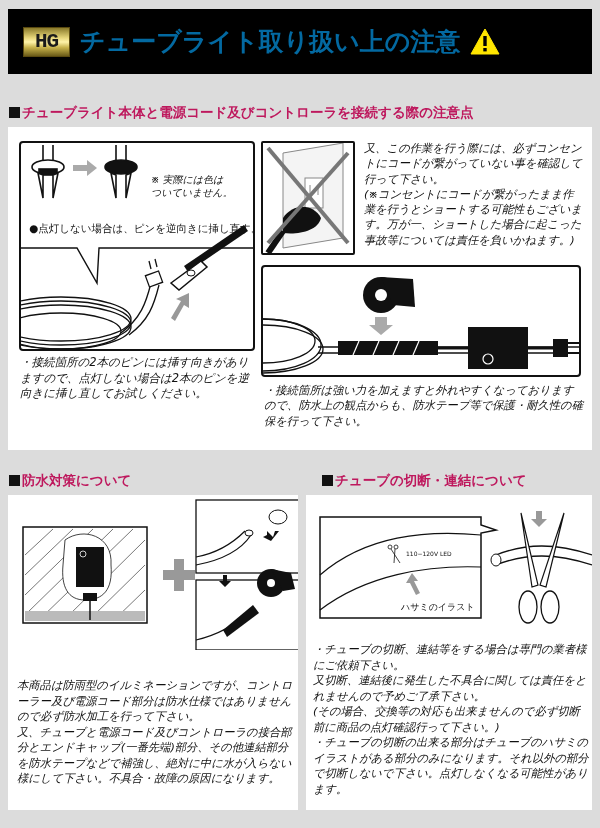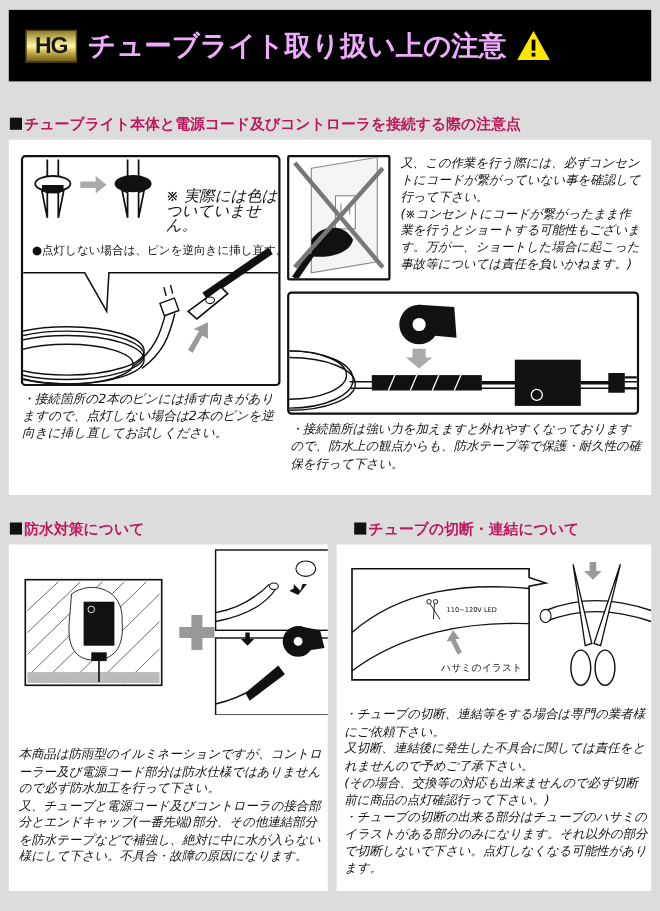--- a/index.html
+++ b/index.html
@@ -7,40 +7,40 @@
   body { font-family: "DejaVu Sans", "Liberation Sans", sans-serif; color: #111; position: relative; }
 
   .header {
     position: absolute; left: 8px; top: 9px; width: 584px; height: 65px;
     background: #000; display: flex; align-items: center;
   }
   .hg-logo {
     margin-left: 15px; width: 47px; height: 30px;
     background: linear-gradient(180deg, #8a7a2a 0%, #e6d67a 35%, #fff3a8 50%, #c7b24a 70%, #6b5b18 100%);
     border: 1px solid #5a4a10; display: flex; align-items: center; justify-content: center;
-    font-family: Liberation Sans, sans-serif; font-weight: bold; font-size: 21px;
+    font-family: Liberation Mono, monospace; font-weight: bold; font-size: 21px;
     color: #1a1a1a; letter-spacing: -1px;
   }
   .header-title {
-    margin-left: 10px; color: #f0abfc; font-weight: bold; font-size: 25px; letter-spacing: 0px; white-space: nowrap; text-align: center;
+    margin-left: 10px; color: #0369a1; font-weight: bold; font-size: 25px; letter-spacing: 0px; white-space: nowrap; text-align: center;
   }
   .warn-icon { margin-left: 10px; width: 30px; height: 27px; }
 
   .section-title {
     position: absolute; font-weight: bold; font-size: 13.5px; color: #be185d; white-space: nowrap;
   }
   .sq { display: inline-block; width: 11px; height: 11px; background: #111; margin-right: 2px; vertical-align: -1px; }
 
   .panel { position: absolute; background: #fff; }
 
   .figbox { position: absolute; border: 2px solid #111; border-radius: 4px; background: #fff; }
 
   .txt { position: absolute; font-size: 11.5px; line-height: 15.5px; color: #111; }
   .txt p { white-space: pre-wrap; font-style: italic; }
-  .small { font-size: 14px; line-height: 13px; }
+  .small { font-size: 10px; line-height: 13px; }
 </style>
 </head>
 <body>
 
 <div class="header">
   <div class="hg-logo">HG</div>
   <div class="header-title">チューブライト取り扱い上の注意</div>
   <svg class="warn-icon" viewBox="0 0 30 27">
     <polygon points="15,1 29,26 1,26" fill="#ffe600" stroke="#ffe600" stroke-width="1" stroke-linejoin="round"></polygon>
     <rect x="13.3" y="8" width="3.4" height="10" fill="#000"></rect>

